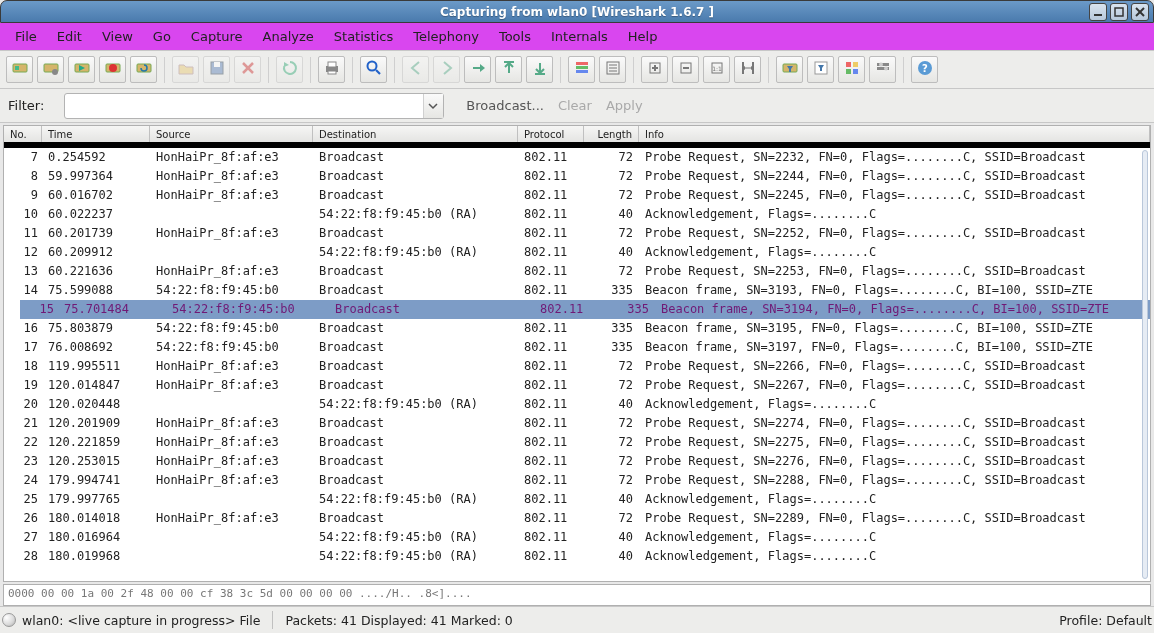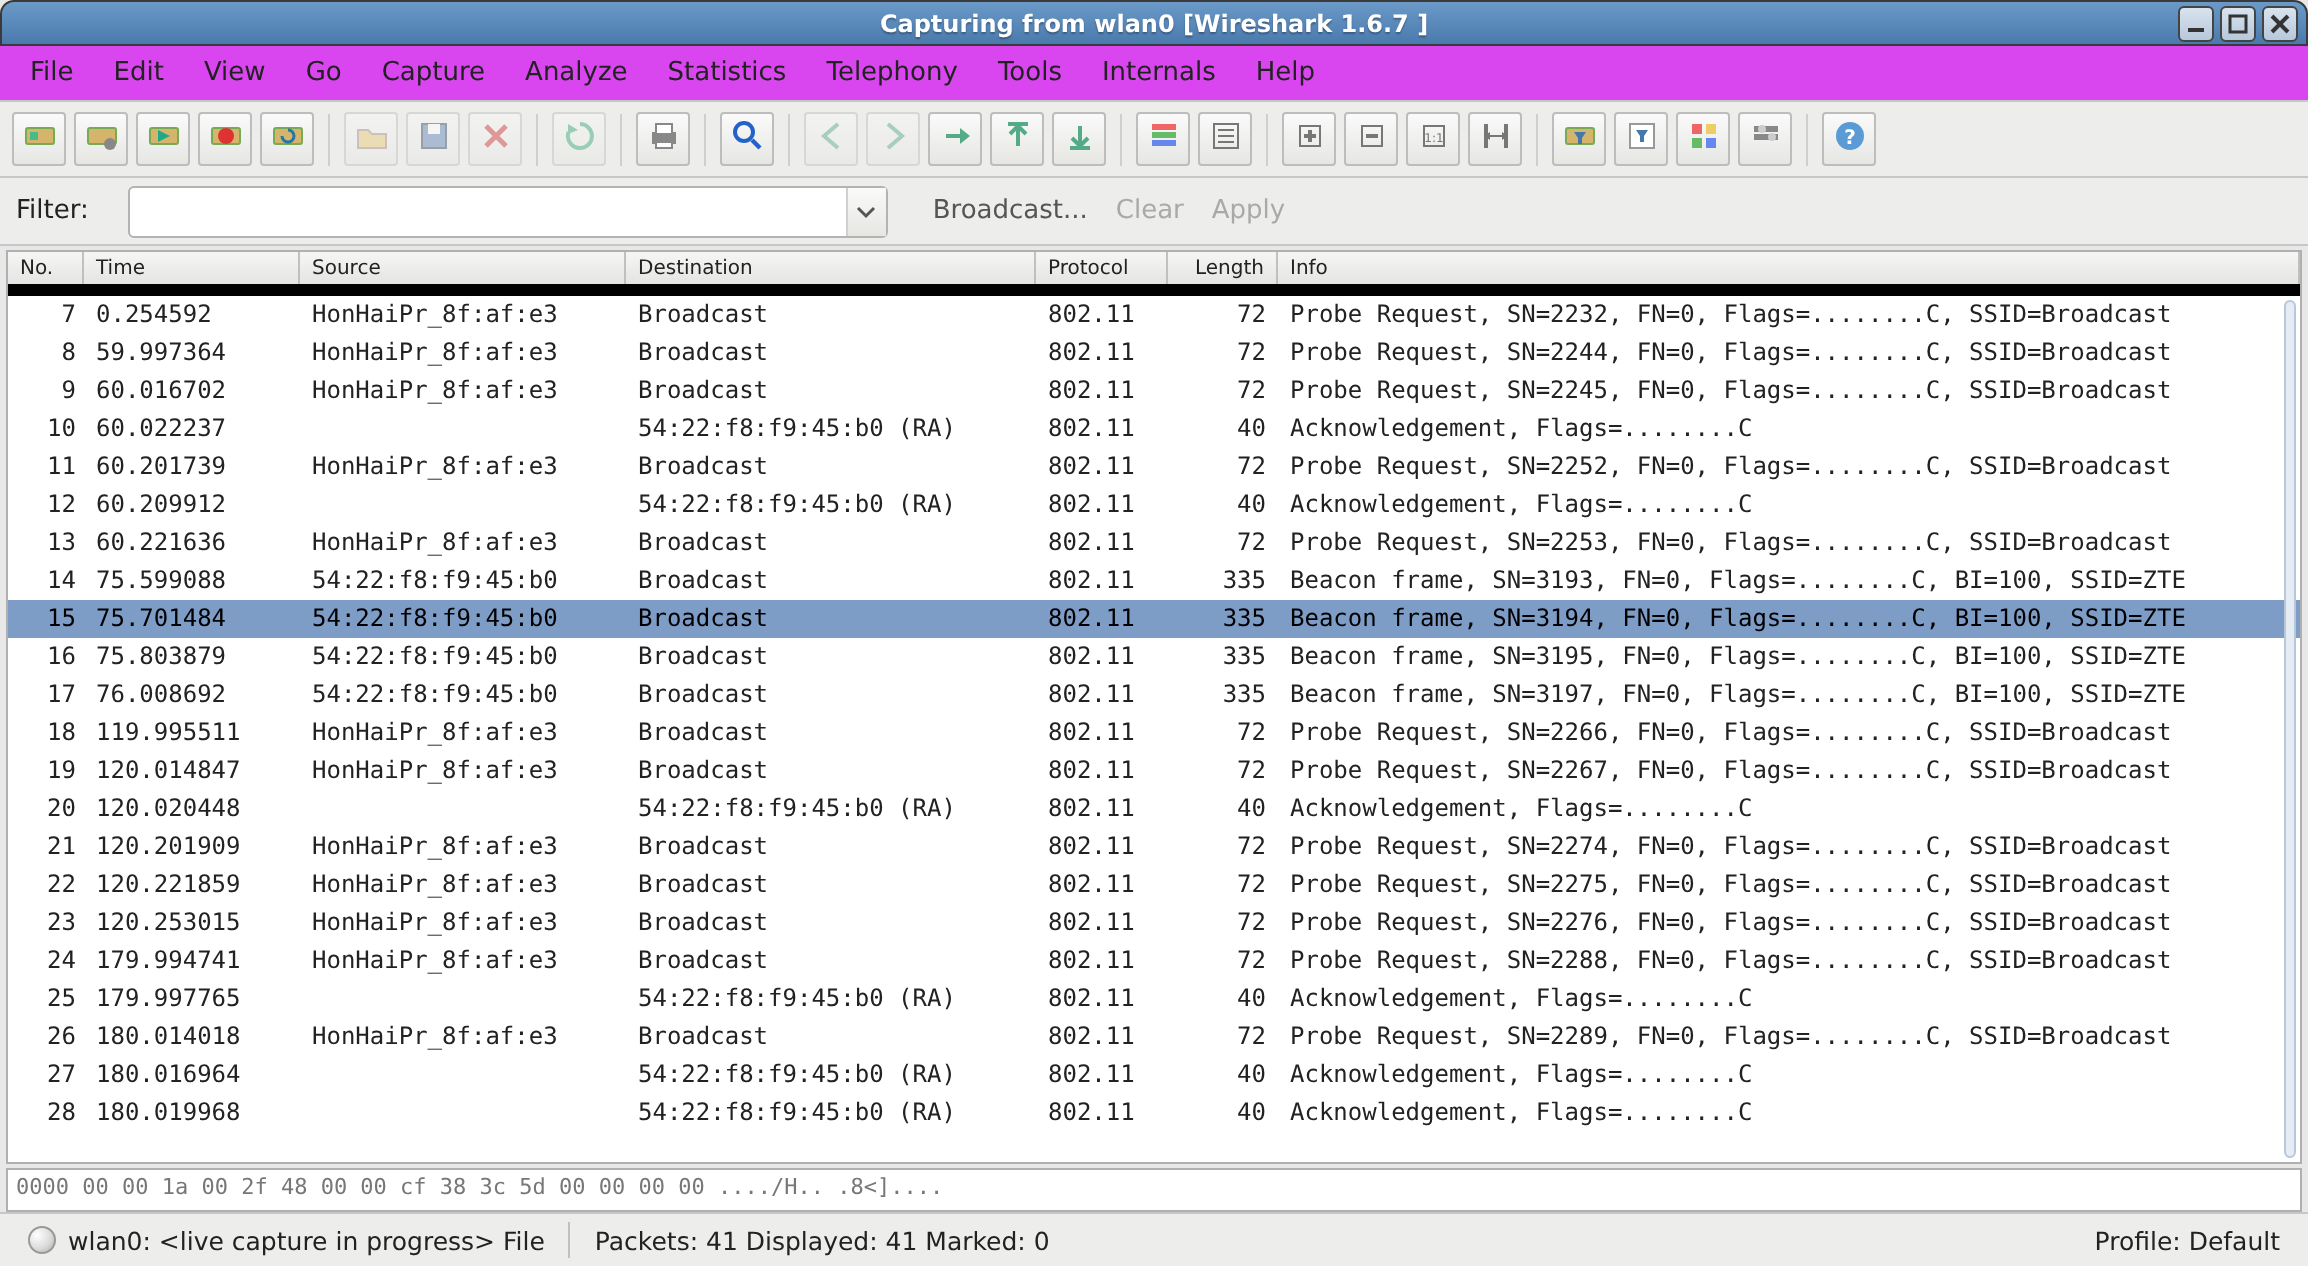--- a/index.html
+++ b/index.html
@@ -118,40 +118,40 @@
   }
   .tr {
     display:flex; height:19px;
     white-space:nowrap;
     cursor:pointer;
   }
   .tr .td { padding:0 6px; overflow:hidden; }
   .tr .td.col-no { text-align:right; padding-right:4px; }
   .tr .td.col-len { text-align:right; padding-right:6px; }
   .tr.selected {
-    background:#7d9cc6; color:#000000;
+    background:#7d9cc6; color:#701a75;margin-left:16px;
   }
   
   .hexpane {
     height:22px;
     background:#fff;
     border:1px solid #b0b0b0;
     margin:2px 3px 0 3px;
     font-family:"DejaVu Sans Mono","Liberation Mono",monospace;
     font-size:11px; color:#777; padding:2px 4px;
     overflow:hidden;
   }
   
   .statusbar {
     height:27px;
     background:#ededeb;
     border-top:1px solid #c7c7c7;
     display:flex; align-items:center;
     font-size:12.5px;
-    padding:0 14px;
+    padding:0 2px;
   }
   .status-led {
     width:14px; height:14px; border-radius:50%;
     background:radial-gradient(circle at 30% 30%,#fff,#d9d9d9 60%,#aaa);
     border:1px solid #999;
     margin-right:6px;
   }
   .status-sep { width:1px; height:18px; background:#c0c0c0; margin:0 12px; }
   .statusbar .profile { margin-left:auto; }
   

